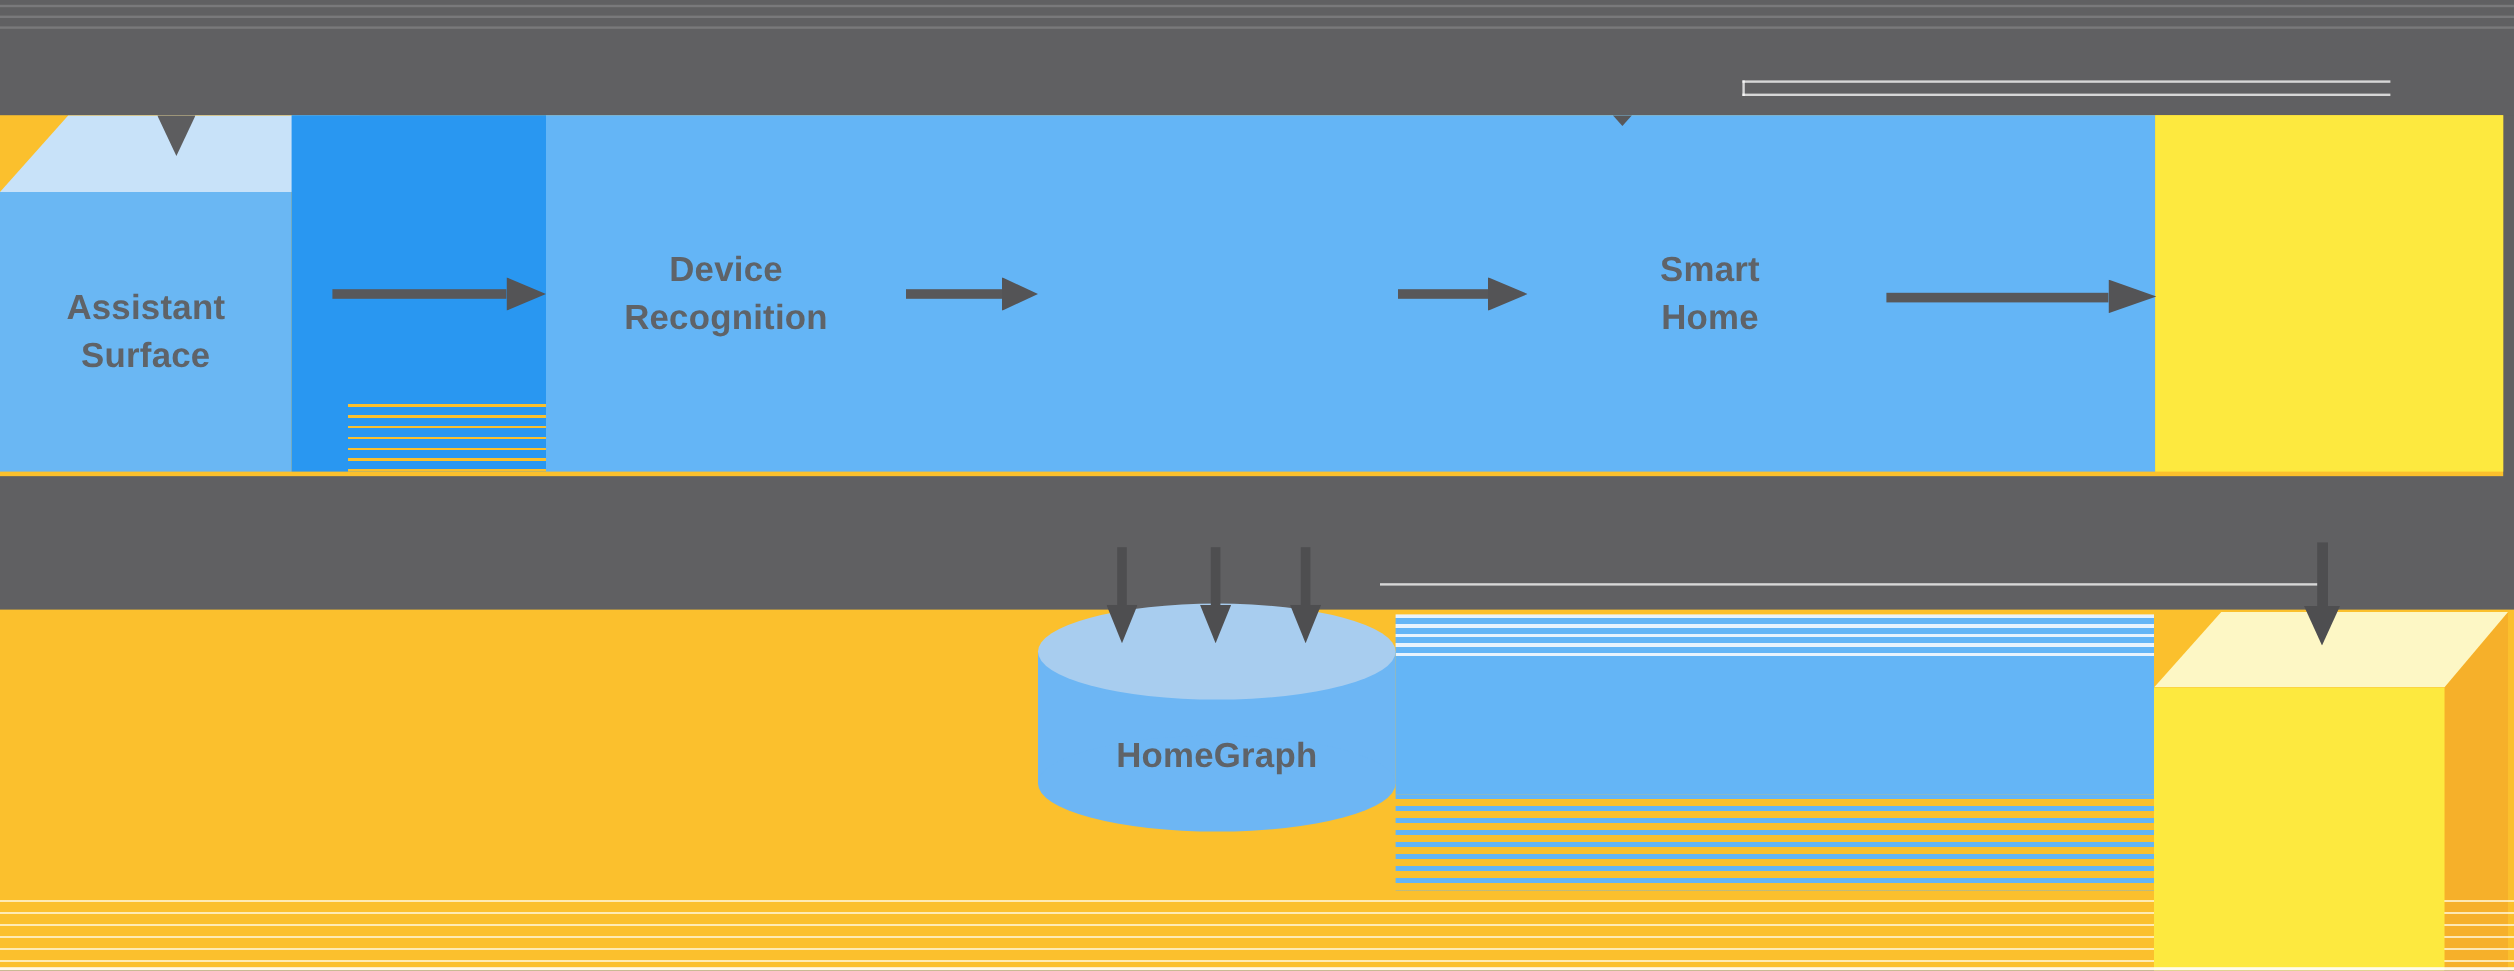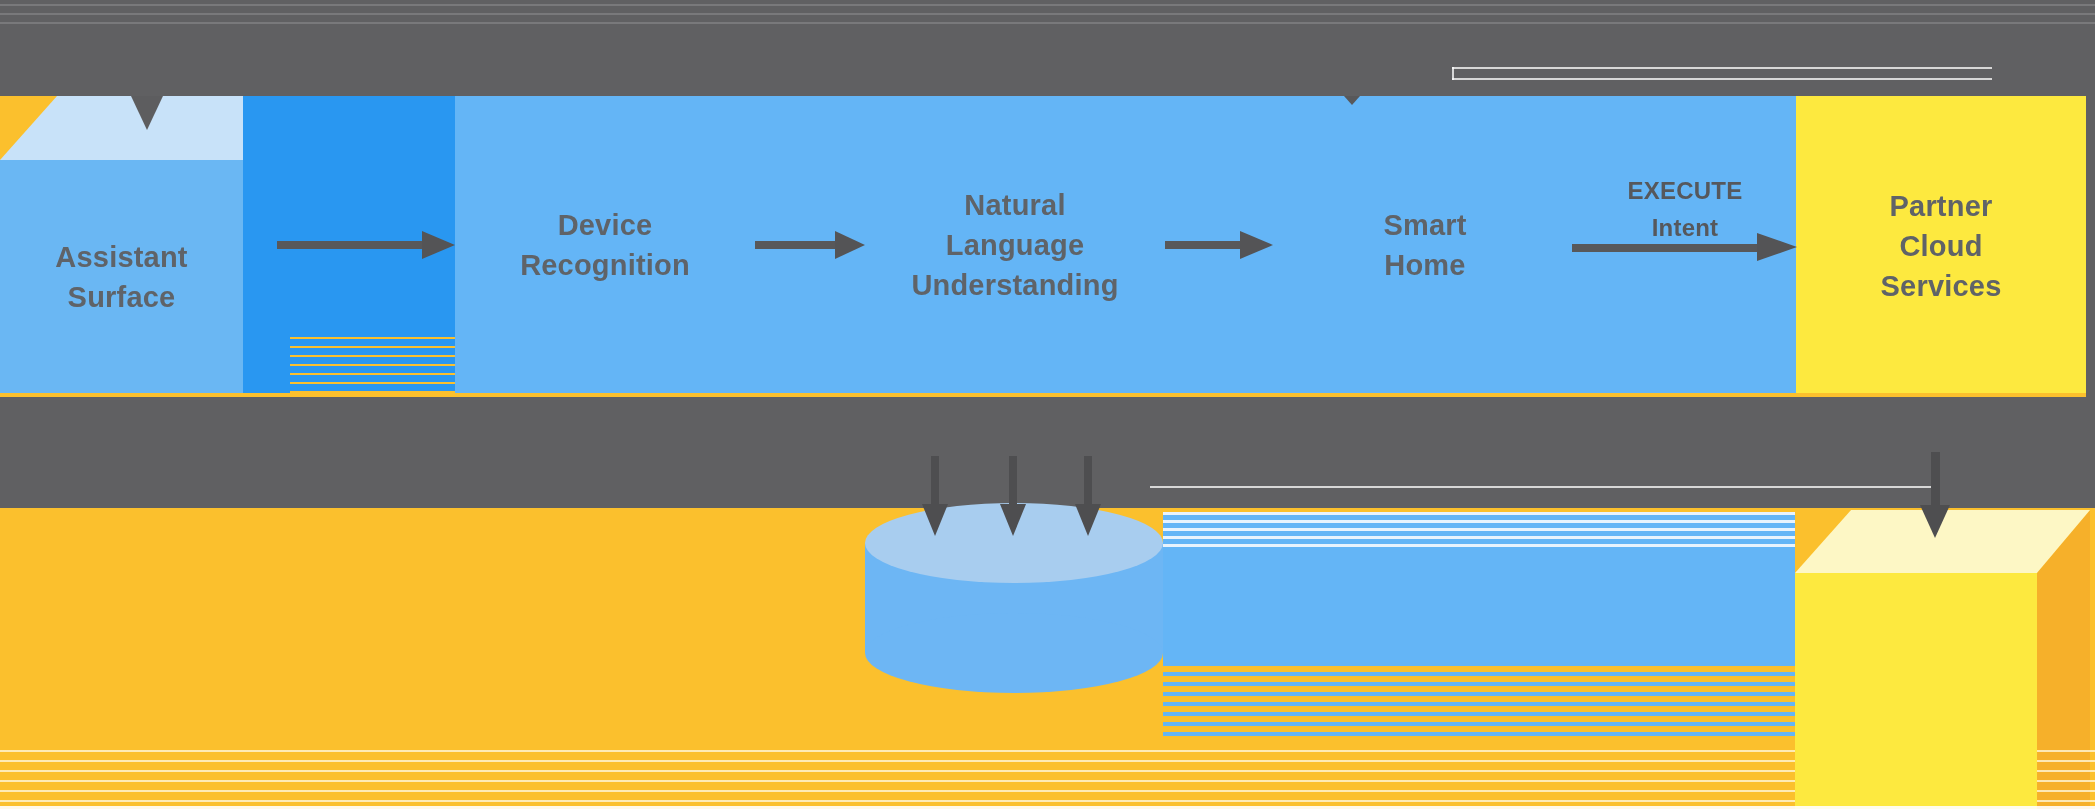--- a/index.html
+++ b/index.html
@@ -49,33 +49,25 @@
               clip-path:polygon(0 100%,19% 0,100% 0,81% 100%);"></div>
   <div class="box" style="left:0;top:160px;width:243px;height:233px;background:#6ab7f3;"></div>
   <div class="box" style="left:243px;top:96px;width:212px;height:297px;background:#2997f1;"></div>
   <div class="box" style="left:290px;top:330px;width:165px;height:63px;z-index:3;
               background:repeating-linear-gradient(to bottom,transparent 0 7px,#fbc02d 7px 9px);"></div>
   <div class="head-down" style="left:131px;top:96px;width:32px;height:34px;background:#5d5d5f;"></div>
   <div class="lbl lbl-big" style="left:0;top:237px;width:243px;z-index:6;text-align:center;">Assistant
 Surface</div>
 
   <div class="box" style="left:1796px;top:96px;width:290px;height:297px;background:#fde93f;"></div>
-  <div class="lbl lbl-big" style="left:1796px;top:186px;width:290px;z-index:6;">Partner
-Cloud
-Services</div>
 
   <div class="lbl lbl-big" style="left:455px;top:205px;width:300px;z-index:6;">Device
 Recognition</div>
-  <div class="lbl lbl-big" style="left:865px;top:185px;width:300px;z-index:6;">Natural
-Language
-Understanding</div>
   <div class="lbl lbl-big" style="left:1275px;top:205px;width:300px;z-index:6;">Smart
 Home</div>
-  <div class="lbl lbl-small" style="left:1585px;top:172px;width:200px;z-index:6;">EXECUTE
-Intent</div>
 
   <div class="shaft" style="left:277px;top:241px;width:145px;height:8px;"></div>
   <div class="head-right" style="left:422px;top:231px;width:33px;height:28px;"></div>
 
   <div class="shaft" style="left:755px;top:241px;width:80px;height:8px;"></div>
   <div class="head-right" style="left:835px;top:231px;width:30px;height:28px;"></div>
 
   <div class="shaft" style="left:1165px;top:241px;width:75px;height:8px;"></div>
   <div class="head-right" style="left:1240px;top:231px;width:33px;height:28px;"></div>
 
@@ -86,20 +78,21 @@
 
   <div class="abs" style="left:1163px;top:512px;width:632px;height:38px;z-index:2;
               background:repeating-linear-gradient(to bottom,#e8f3fd 0 3px,#64b5f6 3px 8px);"></div>
   <div class="abs" style="left:1163px;top:550px;width:632px;height:112px;background:#64b5f6;z-index:2;"></div>
   <div class="abs" style="left:1163px;top:662px;width:632px;height:80px;z-index:2;
               background:repeating-linear-gradient(to bottom,#64b5f6 0 4px,rgba(100,181,246,0) 4px 10px);"></div>
 
   <div class="face" style="left:865px;top:543px;width:298px;height:110px;background:#6db6f4;"></div>
   <div class="face" style="left:865px;top:613px;width:298px;height:80px;border-radius:50%;background:#6db6f4;"></div>
   <div class="face" style="left:865px;top:503px;width:298px;height:80px;border-radius:50%;background:#a8cdef;"></div>
+  <div class="lbl lbl-big" style="left:865px;top:610px;width:298px;z-index:6;">HomeGraph</div>
 
   <div class="shaft" style="left:931px;top:456px;width:8px;height:50px;background:#4e4e50;"></div>
   <div class="head-down" style="left:922px;top:504px;width:26px;height:32px;"></div>
   <div class="shaft" style="left:1009px;top:456px;width:8px;height:50px;background:#4e4e50;"></div>
   <div class="head-down" style="left:1000px;top:504px;width:26px;height:32px;"></div>
   <div class="shaft" style="left:1084px;top:456px;width:8px;height:50px;background:#4e4e50;"></div>
   <div class="head-down" style="left:1075px;top:504px;width:26px;height:32px;"></div>
 
   <div class="abs" style="left:2037px;top:510px;width:53px;height:299px;background:#f6b02a;
               clip-path:polygon(0 21%,100% 0,100% 100%,0 100%);z-index:2;"></div>

